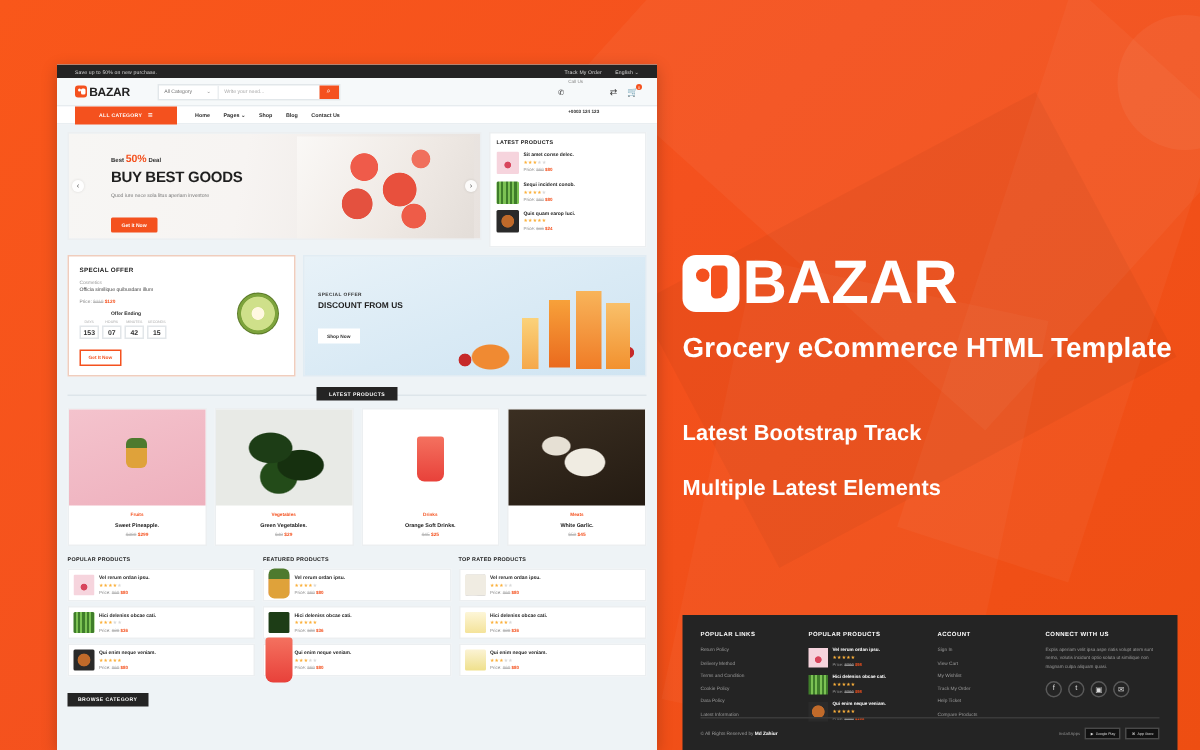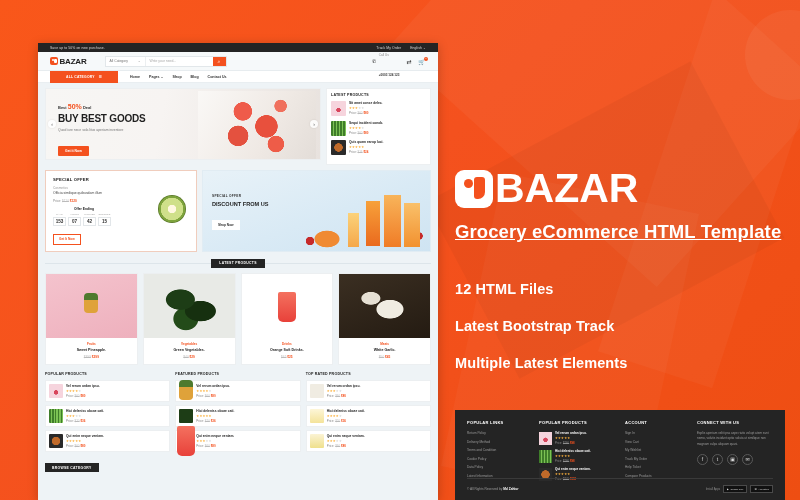--- a/index.html
+++ b/index.html
@@ -48,21 +48,21 @@
   #brand-mark::after {
     content: ""; position: absolute; left: 19px; top: 7px;
     width: 11px; height: 22px; border-radius: 3px 3px 7px 3px; background: #f4511e;
   }
   #brand-text {
     font-size: 41px; font-weight: bold; letter-spacing: 0px;
     line-height: 1; color: #fff;
   }
   #tagline {
     font-size: 18.5px; font-weight: bold; color: #fff;
-    margin-bottom: 38px; letter-spacing: .1px; text-decoration: underline;
+    margin-bottom: 38px; letter-spacing: .1px;
   }
   .feature {
     font-size: 14.5px; font-weight: bold; color: #fff;
     margin-bottom: 21px; letter-spacing: .1px;
   }
 
   
   #site-preview {
     position: absolute; left: 38px; top: 43px;
     width: 400px; height: 457px;
@@ -158,21 +158,21 @@
   .hero-veg {
     position: absolute; right: 4px; top: 2px; width: 118px; height: 68px;
     background:
       radial-gradient(circle at 38% 30%, #ef5b4a 0 9px, transparent 9.5px),
       radial-gradient(circle at 58% 52%, #e8503d 0 11px, transparent 11.5px),
       radial-gradient(circle at 34% 66%, #e4513f 0 10px, transparent 10.5px),
       radial-gradient(circle at 66% 78%, #ee5c48 0 8px, transparent 8.5px),
       radial-gradient(circle at 70% 22%, #f0705d 0 6px, transparent 6.5px),
       linear-gradient(120deg,#faf8f6 0%, #efe9e4 60%, #e3ddd8 100%);
   }
-  .hero-txt { position: absolute; left: 12px; top: 14px; }
+  .hero-txt { position: absolute; left: 28px; top: 14px; }
   .hero-kicker { font-size: 4px; color: #333; font-weight: bold; }
   .hero-kicker b { color: #f4511e; font-size: 7px; }
   .hero-title { font-size: 10px; font-weight: bold; color: #1f1f1f; margin: 3px 0 4px; letter-spacing: -.2px; }
   .hero-sub { font-size: 3.4px; color: #777; margin-bottom: 6px; }
   .hero-btn {
     background: #f4511e; color: #fff; font-size: 3.4px; font-weight: bold;
     padding: 3px 7px; display: inline-block; border-radius: 1px;
   }
   .hero-arrow {
     position: absolute; top: 50%; transform: translateY(-50%);
@@ -371,21 +371,20 @@
   <div class="shape sh5"></div>
 </div>
 
 <div id="info-panel">
   <div id="brand-row">
     <div id="brand-mark"></div>
     <div id="brand-text">BAZAR</div>
   </div>
   <div id="tagline">Grocery eCommerce HTML Template</div>
   <div id="feature-list">
-    <div class="feature">12 HTML Files</div>
     <div class="feature">Latest Bootstrap Track</div>
     <div class="feature">Multiple Latest Elements</div>
   </div>
 </div>
 
 <div id="site-preview">
 
   <div class="topbar">
     <span>Save up to 50% on new purchase.</span>
     <span class="topbar-right">

